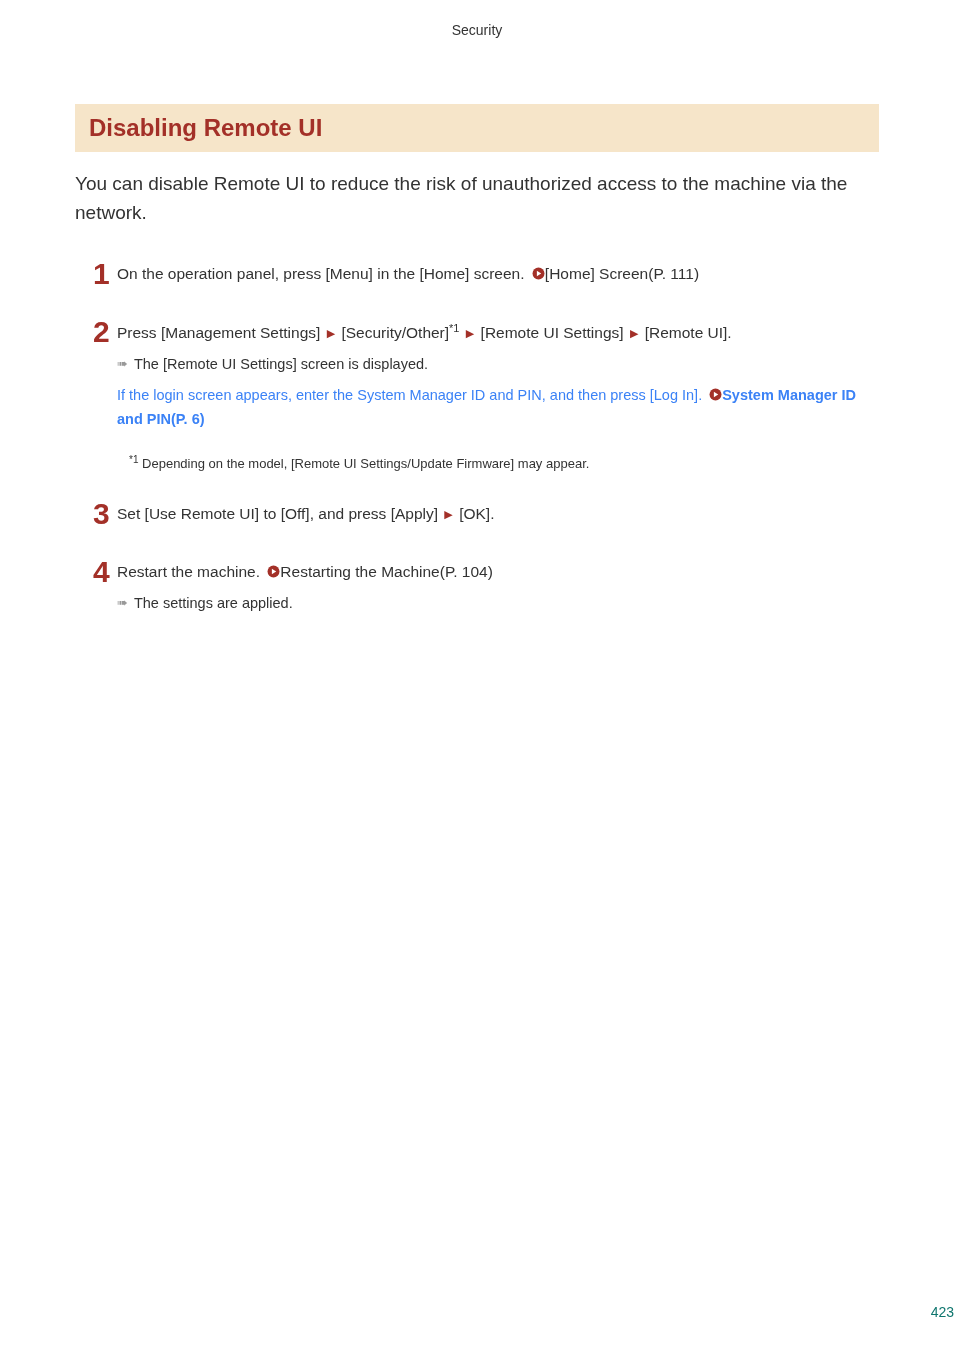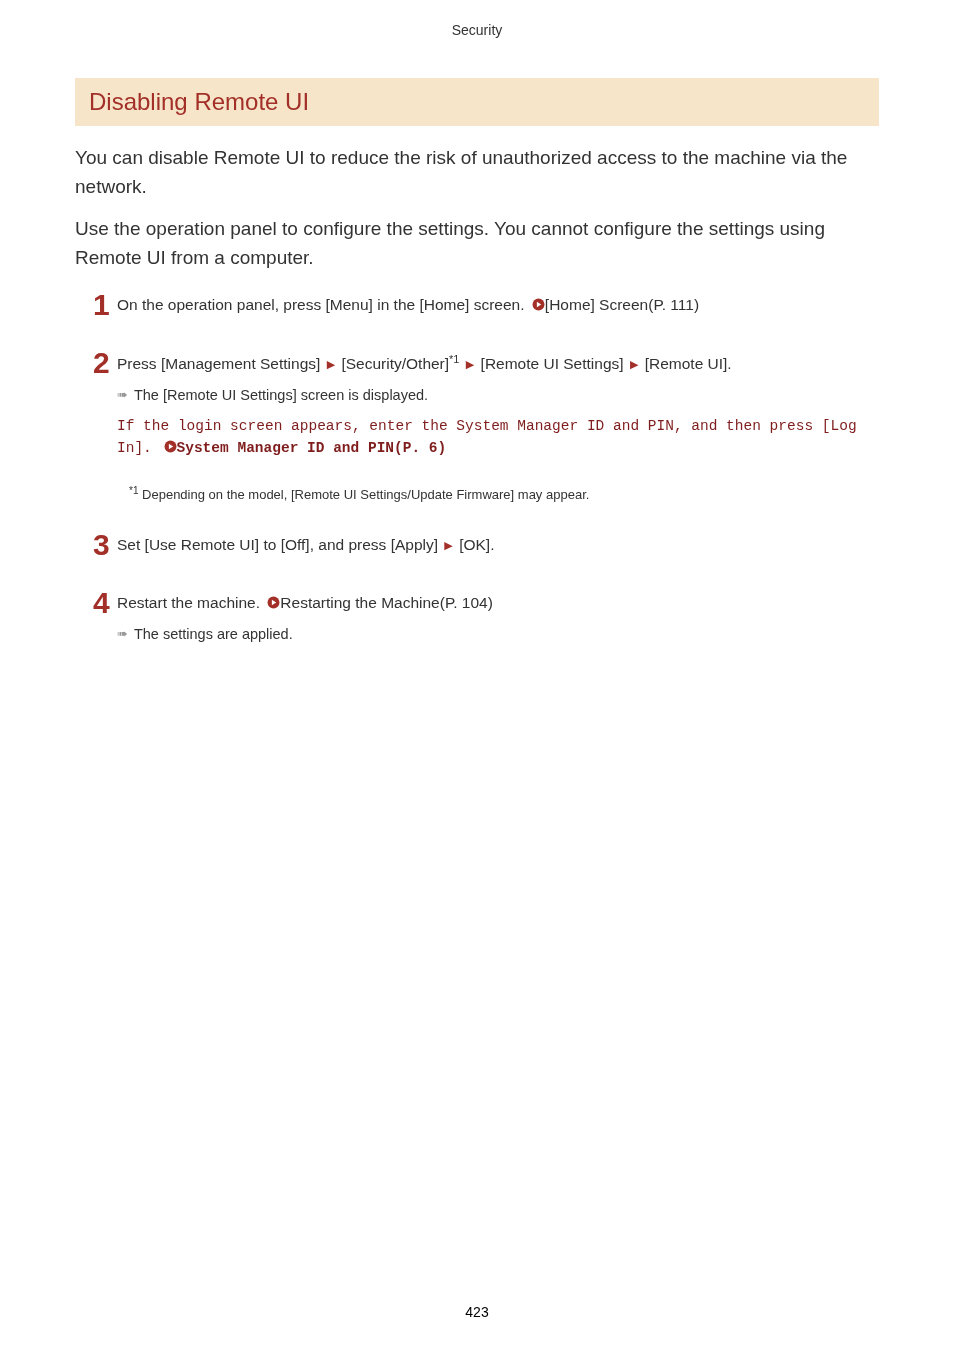--- a/index.html
+++ b/index.html
@@ -15,31 +15,31 @@
       position: relative;
       color: #333;
     }
     .page-container {
       padding: 0 75px;
     }
     .header-label {
       text-align: center;
       font-size: 14px;
       padding-top: 22px;
-      padding-bottom: 40px;
+      padding-bottom: 66px;
       color: #333;
     }
     .title-bar {
       background: #f6e5c9;
       padding: 10px 14px;
       margin-bottom: 18px;
     }
     .title-bar h1 {
       font-size: 24px;
-      font-weight: 400;
+      font-weight: 700;
       color: #a33028;
     }
     .intro-text {
       font-size: 19px;
       line-height: 1.5;
       color: #333;
       margin-bottom: 14px;
     }
     .steps-container {
       padding-top: 18px;
@@ -93,57 +93,55 @@
       color: #333;
     }
     .sub-arrow {
       color: #999;
       margin-right: 6px;
       font-size: 13px;
     }
     .sub-text {
       font-size: 14.5px;
       line-height: 1.55;
-      color: #7f1d1d;
+      color: #3b82f6;
       margin-top: 12px;
-      font-family: Liberation Mono, monospace;
     }
     .footnote {
       font-size: 13px;
       color: #333;
       margin-top: 24px;
       margin-left: 12px;
     }
     .footnote sup {
       font-size: 10px;
       vertical-align: super;
     }
     .page-number {
       position: absolute;
       bottom: 30px;
       width: 100%;
-      text-align: center;
+      text-align: right;
       font-size: 14px;
-      color: #000000;
+      color: #0f766e;
       left: 0;
     }
   </style>
 </head>
 <body>
 
 <div class="header-label">Security</div>
 
 <div class="page-container">
 
   <div class="title-bar">
     <h1>Disabling Remote UI</h1>
   </div>
 
   <p class="intro-text">You can disable Remote UI to reduce the risk of unauthorized access to the machine via the network.</p>
-  <p class="intro-text" style="margin-bottom:0;">Use the operation panel to configure the settings. You cannot configure the settings using Remote UI from a computer.</p>
 
   <div class="steps-container">
 
     <div class="step">
       <div class="step-number">1</div>
       <div class="step-body">
         <div class="step-title">
           <span>On the operation panel, press [Menu] in the [Home] screen. </span><span class="link-icon">
             <svg width="13" height="13" viewBox="0 0 24 24" fill="#a33028">
                 <circle cx="12" cy="12" r="11"></circle>

